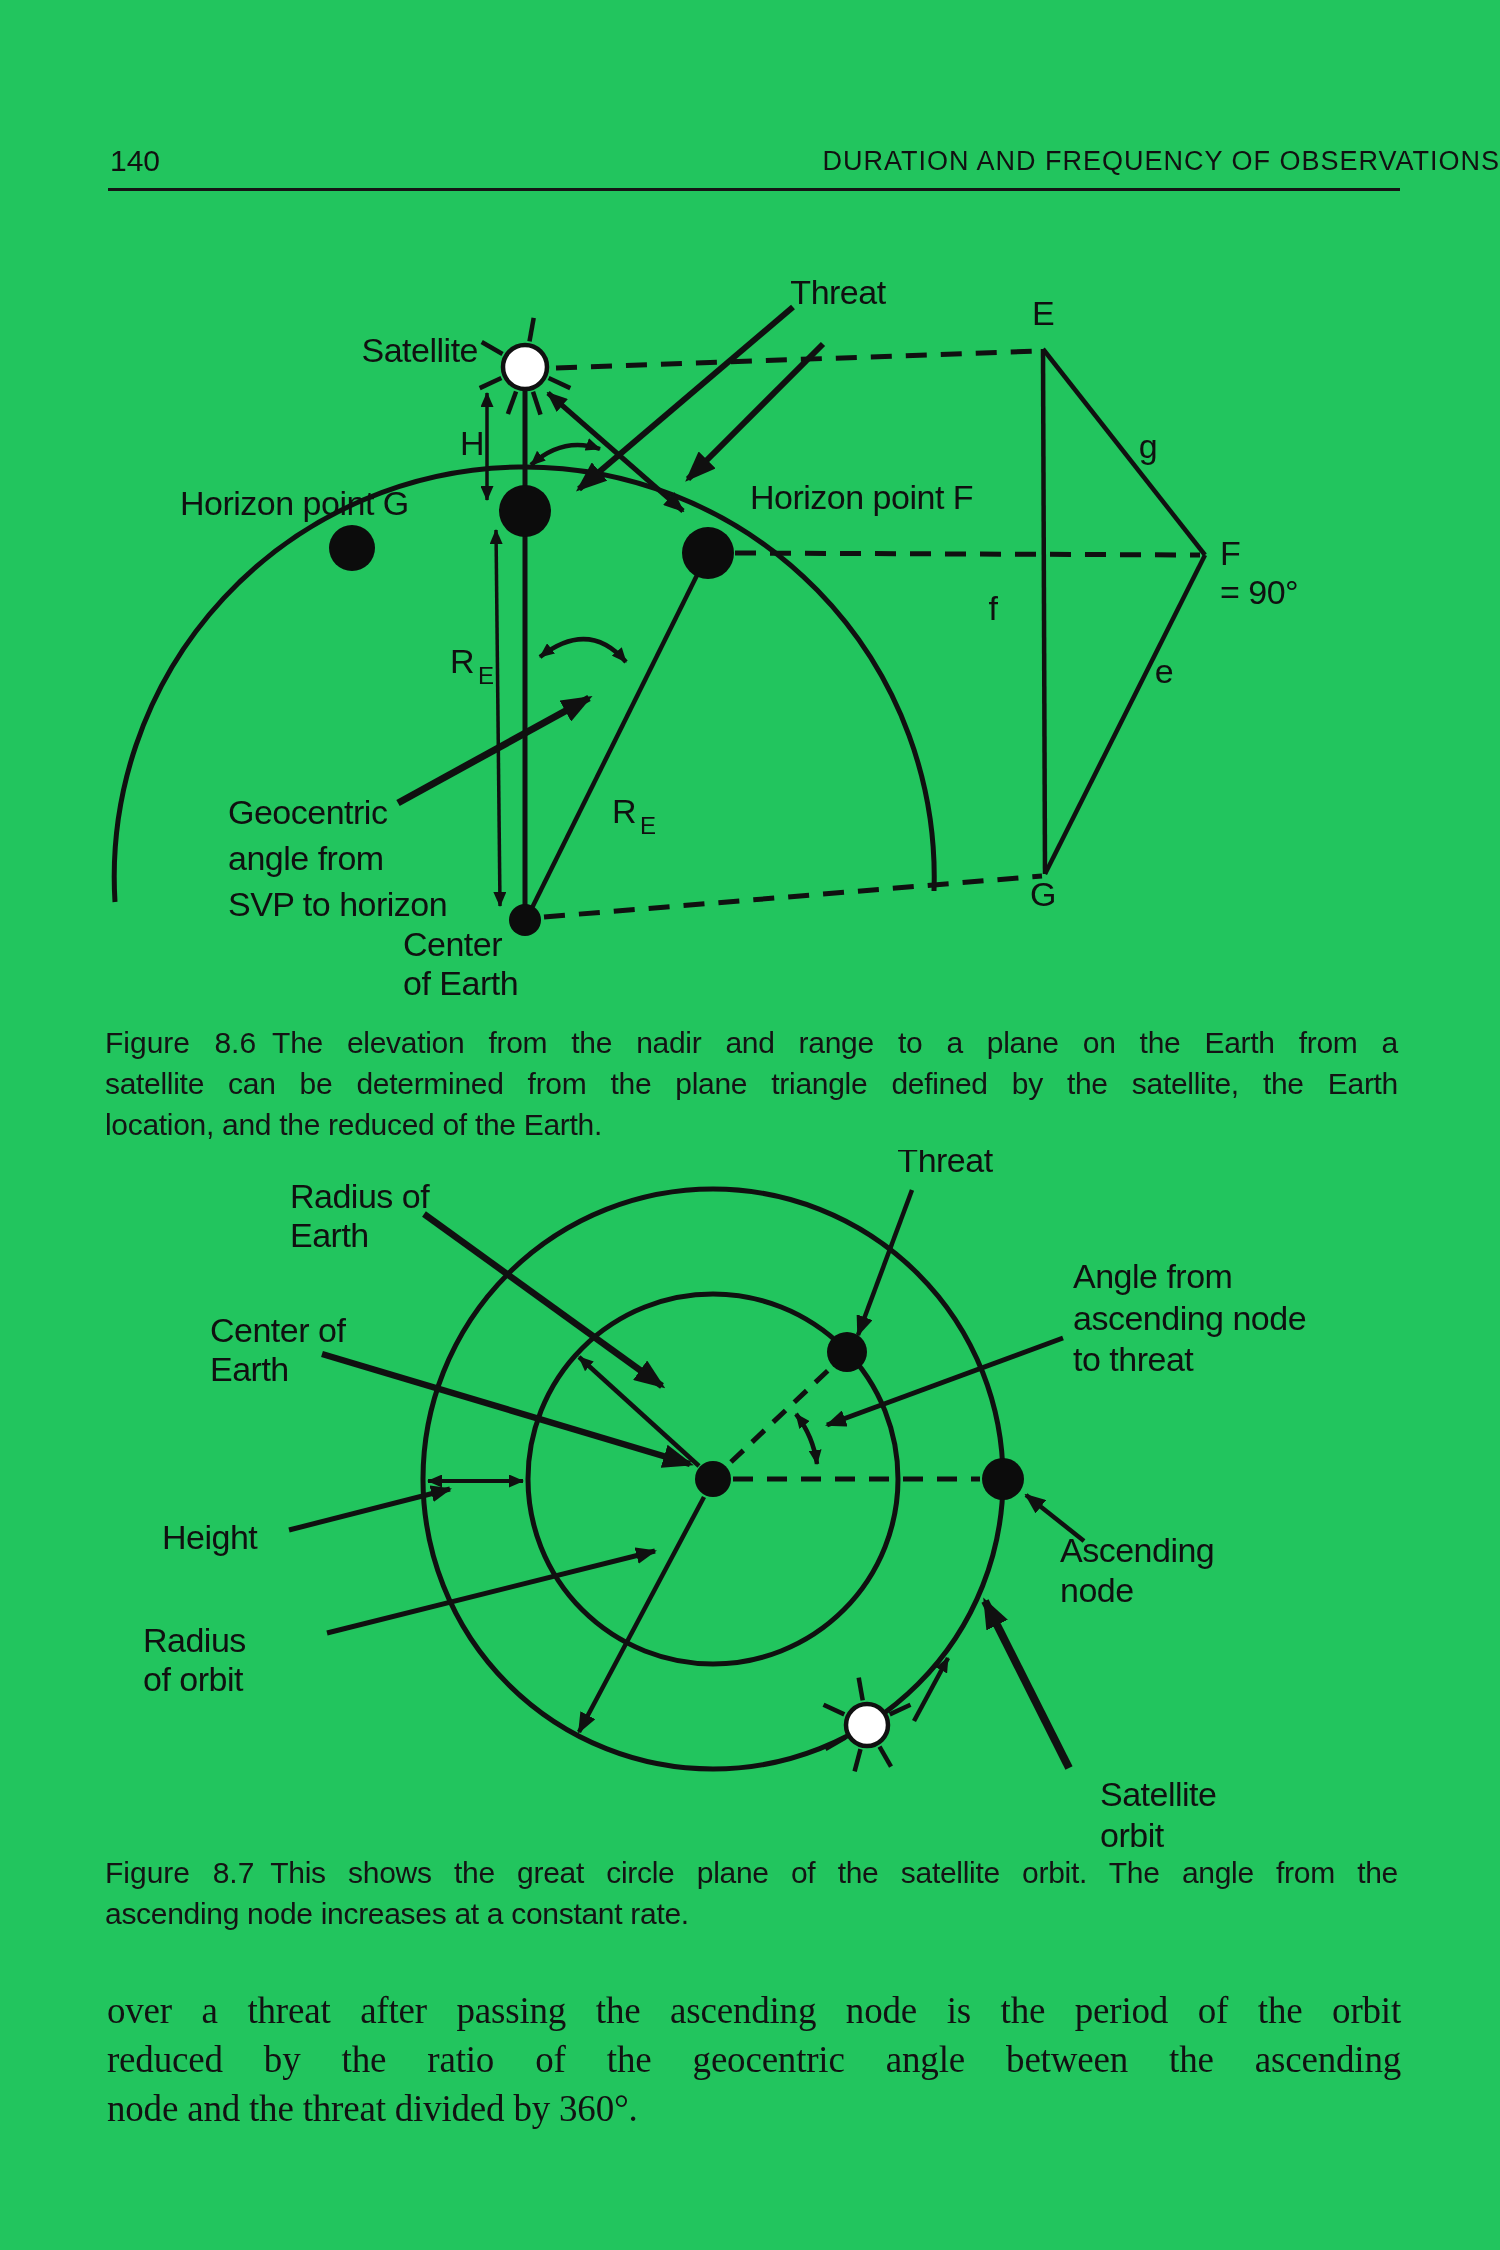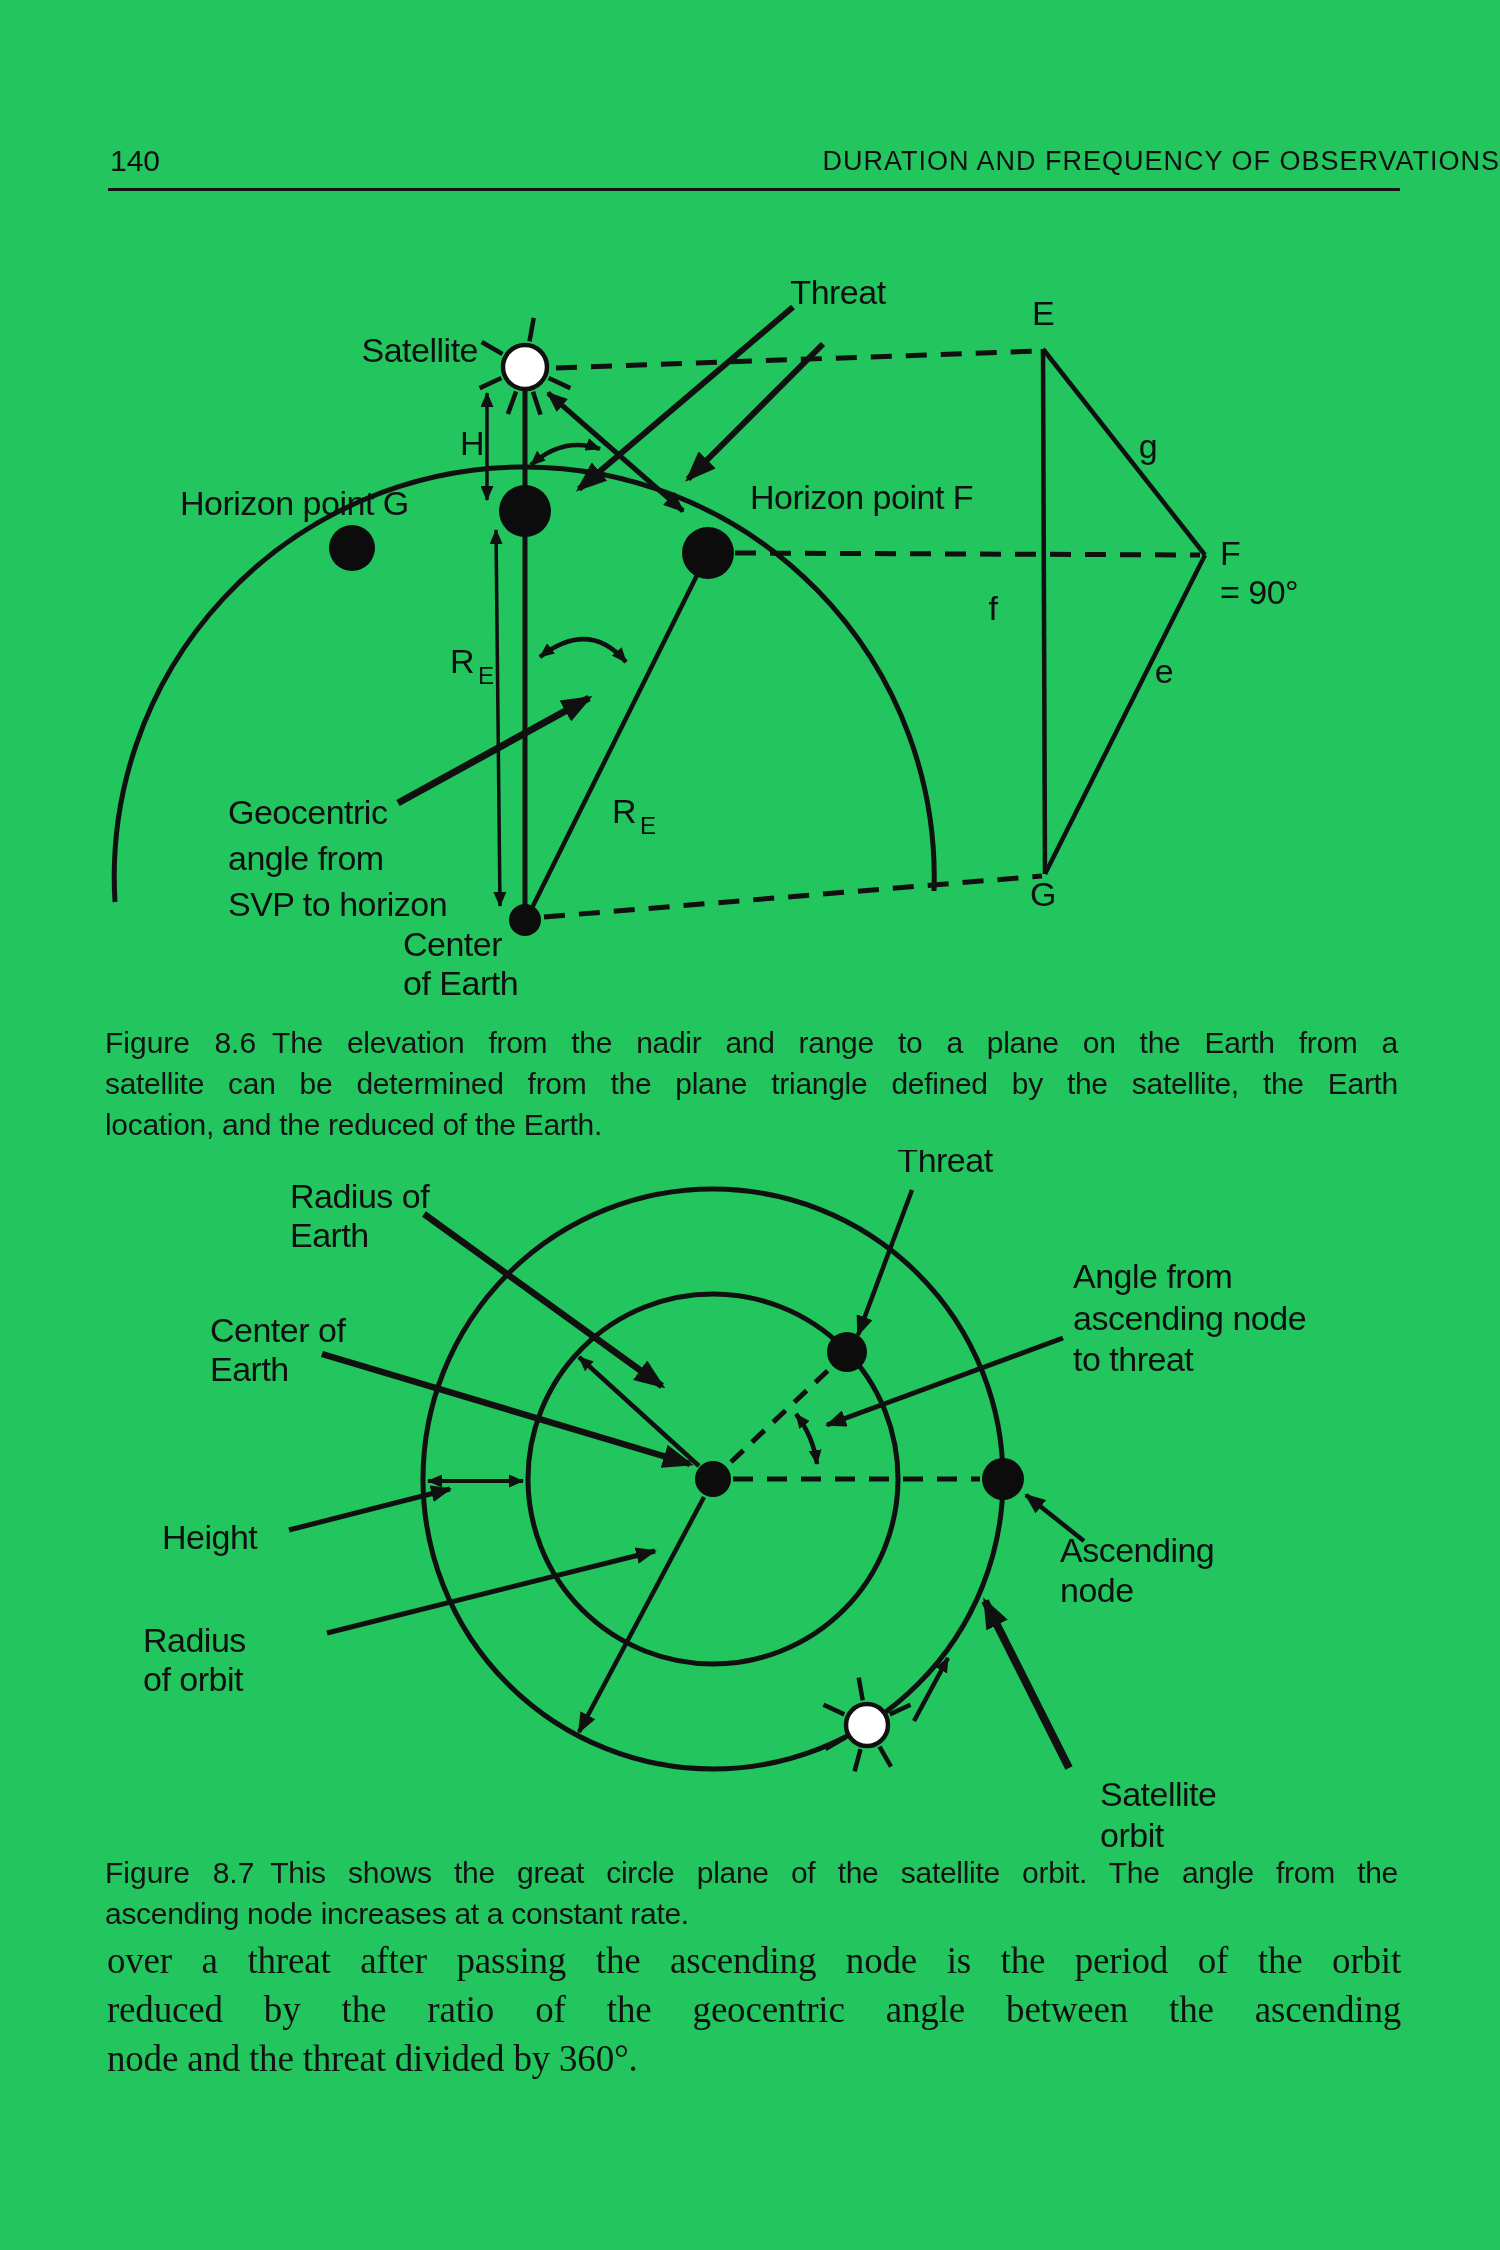--- a/index.html
+++ b/index.html
@@ -25,21 +25,21 @@
 
   .caption {
     position:absolute; left:105px; width:1293px;
     font-size:30px; line-height:41px; letter-spacing:-0.3px; color:#141414;
   }
   .caption .cline { text-align:justify; text-align-last:justify; }
   .caption .cline.last { text-align:left; text-align-last:left; }
   .caption .figlabel { font-weight:normal; margin-right:16px; letter-spacing:0; }
 
   .bodytext {
-    position:absolute; left:107px; top:1936px; width:1294px;
+    position:absolute; left:107px; top:1986px; width:1294px;
     font-family:"Liberation Serif", serif; font-size:37px; line-height:49px;
     letter-spacing:-0.2px; color:#121212;
   }
   .bodytext .bline { text-align:justify; text-align-last:justify; }
   .bodytext .bline.last { text-align:right; text-align-last:left; }
 </style>
 </head>
 <body>
 
 <div class="page">

